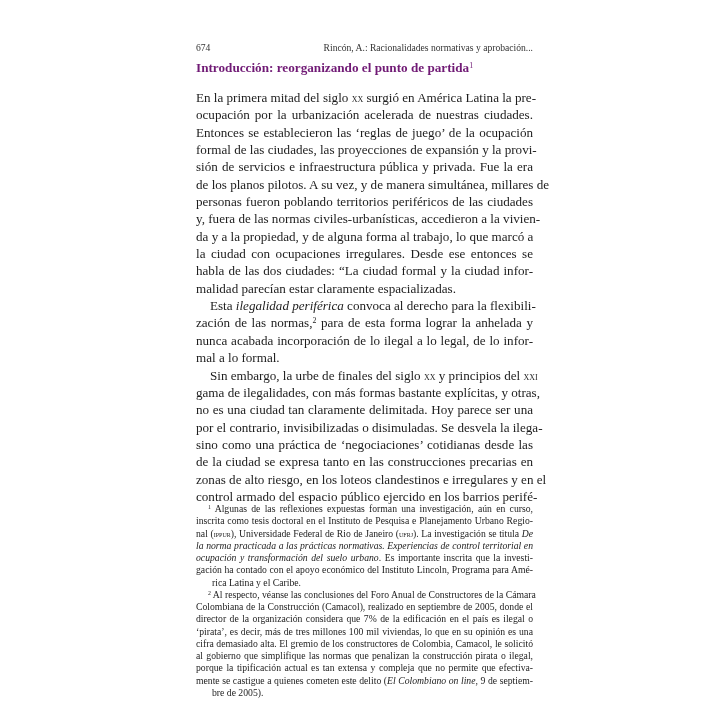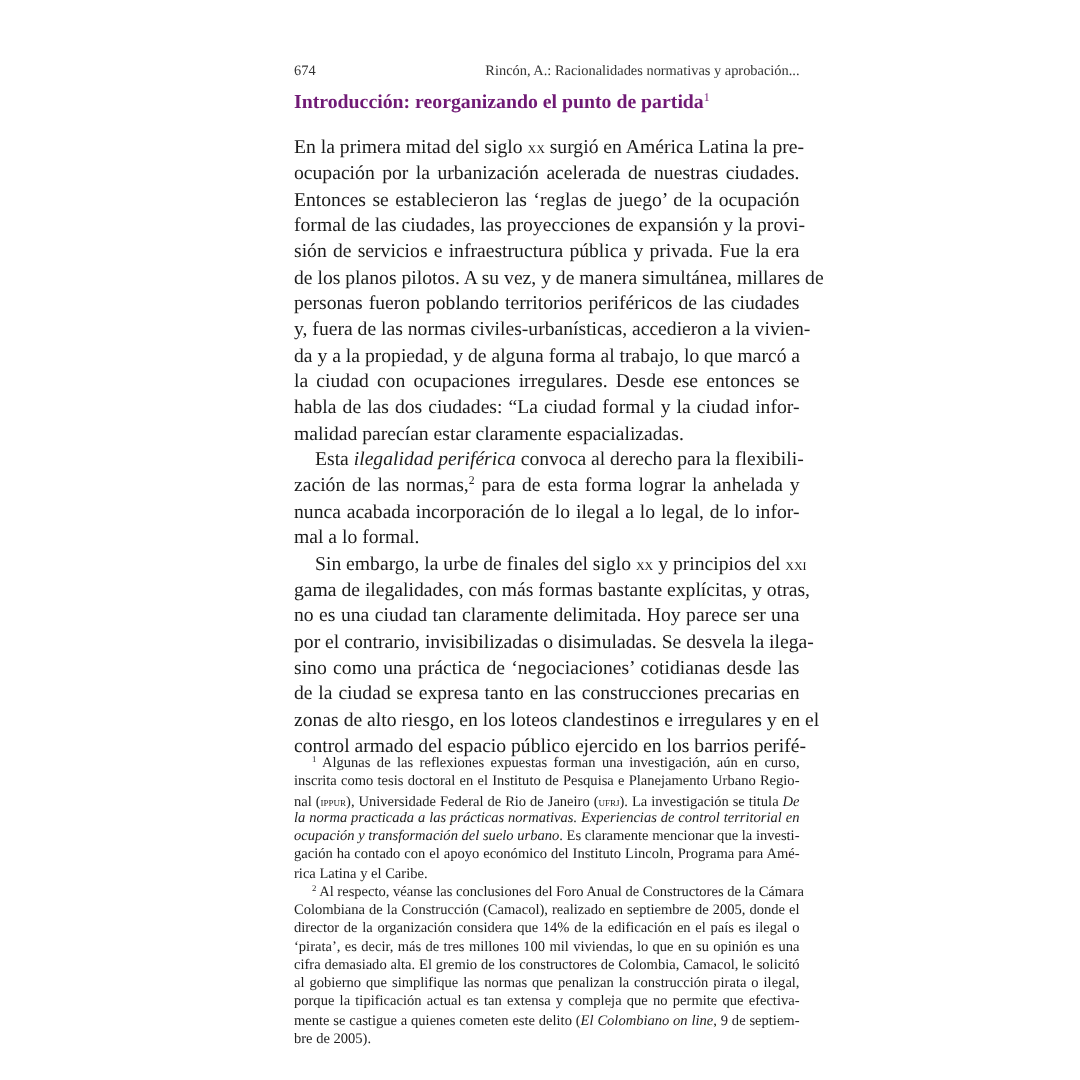--- a/index.html
+++ b/index.html
@@ -14,21 +14,21 @@
          white-space:nowrap; color:#701a75; }
   sup { font-size:0.6em; line-height:0; vertical-align:0.55em; font-weight:normal; }
   .body { position:absolute; top:89px; left:0; width:337px; }
   .line { display:block; height:17.35px; line-height:17.35px; font-size:13.1px;
           white-space:nowrap; text-align:justify; text-align-last:justify; }
   .line.last { text-align-last:left; }
   .line.indent { padding-left:14px; }
   .fn { position:absolute; top:503px; left:0; width:337px; }
   .fline { display:block; height:12.25px; line-height:12.25px; font-size:9.7px;
           white-space:nowrap; text-align:justify; text-align-last:justify; }
-  .fline.last { text-align-last:left; }
+  .fline.last { text-align-last:left;margin-left:16px; }
   .fline.indent { padding-left:12px; }
   .sc { font-variant:small-caps; font-size:0.92em; }
   i { }
 </style>
 </head>
 <body>
 
 <div class="page">
 
   <div class="running-head">
@@ -66,28 +66,28 @@
     <span class="line">zonas de alto riesgo, en los loteos clandestinos e irregulares y en el</span>
     <span class="line">control armado del espacio público ejercido en los barrios perifé-</span>
   </div>
 
   <div class="fn">
     <div>
       <span class="fline indent"><sup>1</sup> <span>Algunas de las reflexiones expuestas forman una investigación, aún en curso,</span></span>
       <span class="fline">inscrita como tesis doctoral en el Instituto de Pesquisa e Planejamento Urbano Regio-</span>
       <span class="fline"><span>nal (</span><span class="sc">ippur</span><span>), Universidade Federal de Rio de Janeiro (</span><span class="sc">ufrj</span><span>). La investigación se titula </span><i>De</i></span>
       <span class="fline"><i>la norma practicada a las prácticas normativas. Experiencias de control territorial en</i></span>
-      <span class="fline"><i>ocupación y transformación del suelo urbano</i><span>. Es claramente mencionar que la investi-</span></span>
+      <span class="fline"><i>ocupación y transformación del suelo urbano</i><span>. Es importante inscrita que la investi-</span></span>
       <span class="fline">gación ha contado con el apoyo económico del Instituto Lincoln, Programa para Amé-</span>
       <span class="fline last">rica Latina y el Caribe.</span>
     </div>
     <div>
       <span class="fline indent"><sup>2</sup> <span>Al respecto, véanse las conclusiones del Foro Anual de Constructores de la Cámara</span></span>
       <span class="fline">Colombiana de la Construcción (Camacol), realizado en septiembre de 2005, donde el</span>
-      <span class="fline">director de la organización considera que 14% de la edificación en el país es ilegal o</span>
+      <span class="fline">director de la organización considera que 7% de la edificación en el país es ilegal o</span>
       <span class="fline">‘pirata’, es decir, más de tres millones 100 mil viviendas, lo que en su opinión es una</span>
       <span class="fline">cifra demasiado alta. El gremio de los constructores de Colombia, Camacol, le solicitó</span>
       <span class="fline">al gobierno que simplifique las normas que penalizan la construcción pirata o ilegal,</span>
       <span class="fline">porque la tipificación actual es tan extensa y compleja que no permite que efectiva-</span>
       <span class="fline"><span>mente se castigue a quienes cometen este delito (</span><i>El Colombiano on line</i><span>, 9 de septiem-</span></span>
       <span class="fline last">bre de 2005).</span>
     </div>
   </div>
 
 </div>

